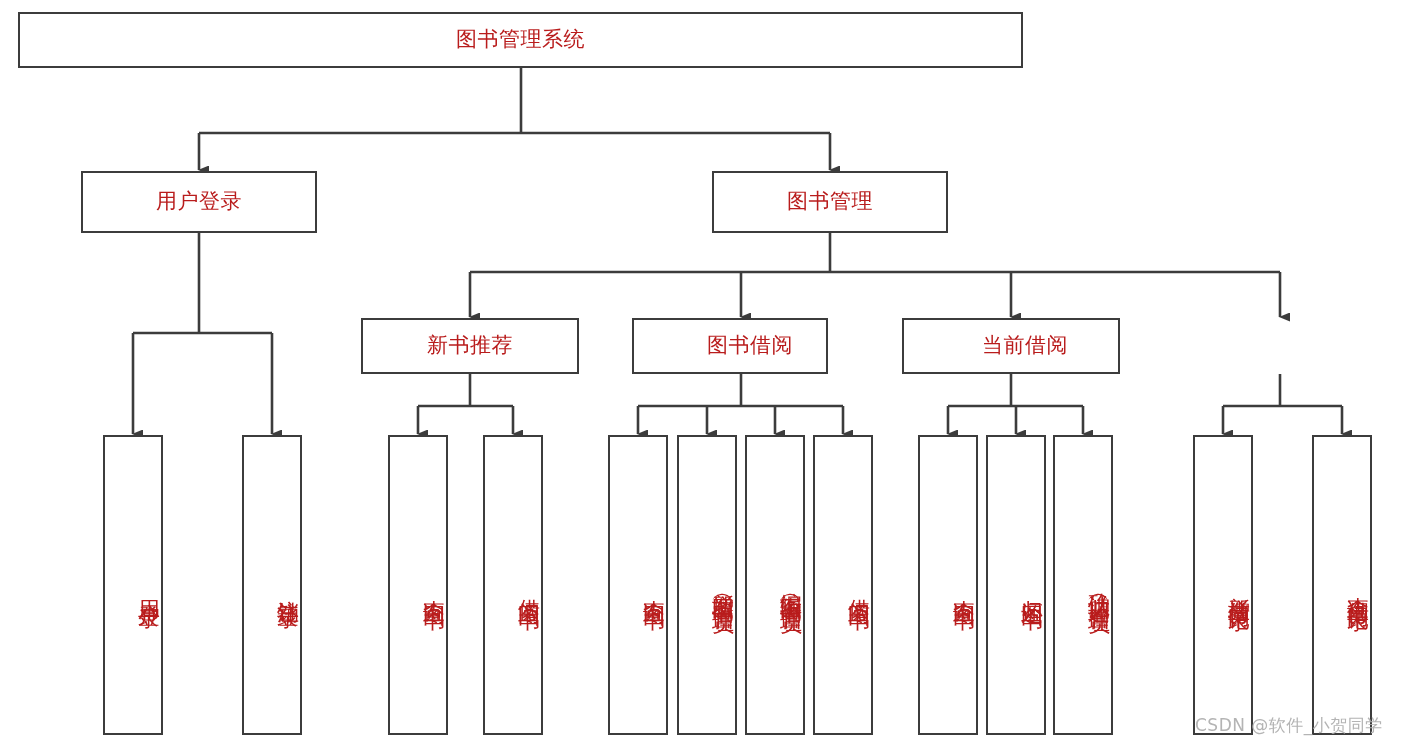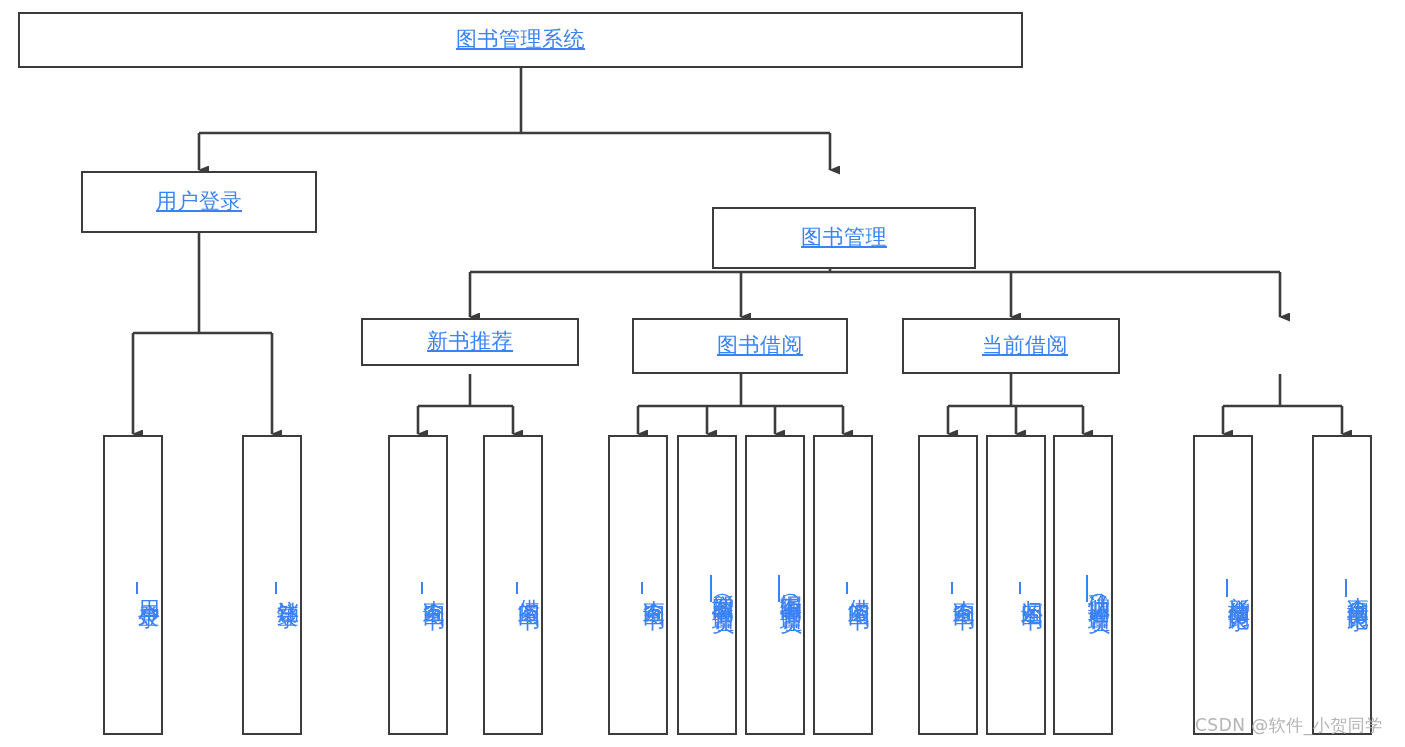--- a/index.html
+++ b/index.html
@@ -26,22 +26,21 @@
     pointer-events: none;
   }
   .node {
     position: absolute;
     box-sizing: border-box;
     background: #ffffff;
     border: 2px solid #3c3c3c;
     display: flex;
     align-items: center;
     justify-content: center;
-    color: #3b82f6;
-    text-decoration: underline;
+    color: #b91c1c;
   }
   .node.horiz {
     font-size: 21px;
     letter-spacing: 0.5px;
     line-height: 1.2;
   }
   .node.vert {
     writing-mode: vertical-rl;
     text-orientation: upright;
     font-size: 22px;
@@ -112,28 +111,28 @@
       </g>
   </svg>
 
   <div class="node horiz" style="left: 18px; top: 12px; width: 1005px; height: 56px;">
     <span>图书管理系统</span>
   </div>
 
   <div class="node horiz" style="left: 81px; top: 171px; width: 236px; height: 62px;">
     <span>用户登录</span>
   </div>
-  <div class="node horiz" style="left: 712px; top: 171px; width: 264px; height: 62px; margin-top: 36px;">
+  <div class="node horiz" style="left: 712px; top: 171px; width: 236px; height: 62px;">
     <span>图书管理</span>
   </div>
 
-  <div class="node horiz" style="left: 361px; top: 318px; width: 218px; height: 48px;">
+  <div class="node horiz" style="left: 361px; top: 318px; width: 218px; height: 56px;">
     <span>新书推荐</span>
   </div>
-  <div class="node horiz" style="left: 632px; top: 318px; width: 216px; height: 56px; padding-left: 40px;">
+  <div class="node horiz" style="left: 632px; top: 318px; width: 196px; height: 56px; padding-left: 40px;">
     <span>图书借阅</span>
   </div>
   <div class="node horiz" style="left: 902px; top: 318px; width: 218px; height: 56px; padding-left: 28px;">
     <span>当前借阅</span>
   </div>
 
   <div class="node vert" style="left: 103px; top: 435px; width: 60px; height: 300px;">
     <span class="vtext">用户登录</span>
   </div>
   <div class="node vert" style="left: 242px; top: 435px; width: 60px; height: 300px;">

